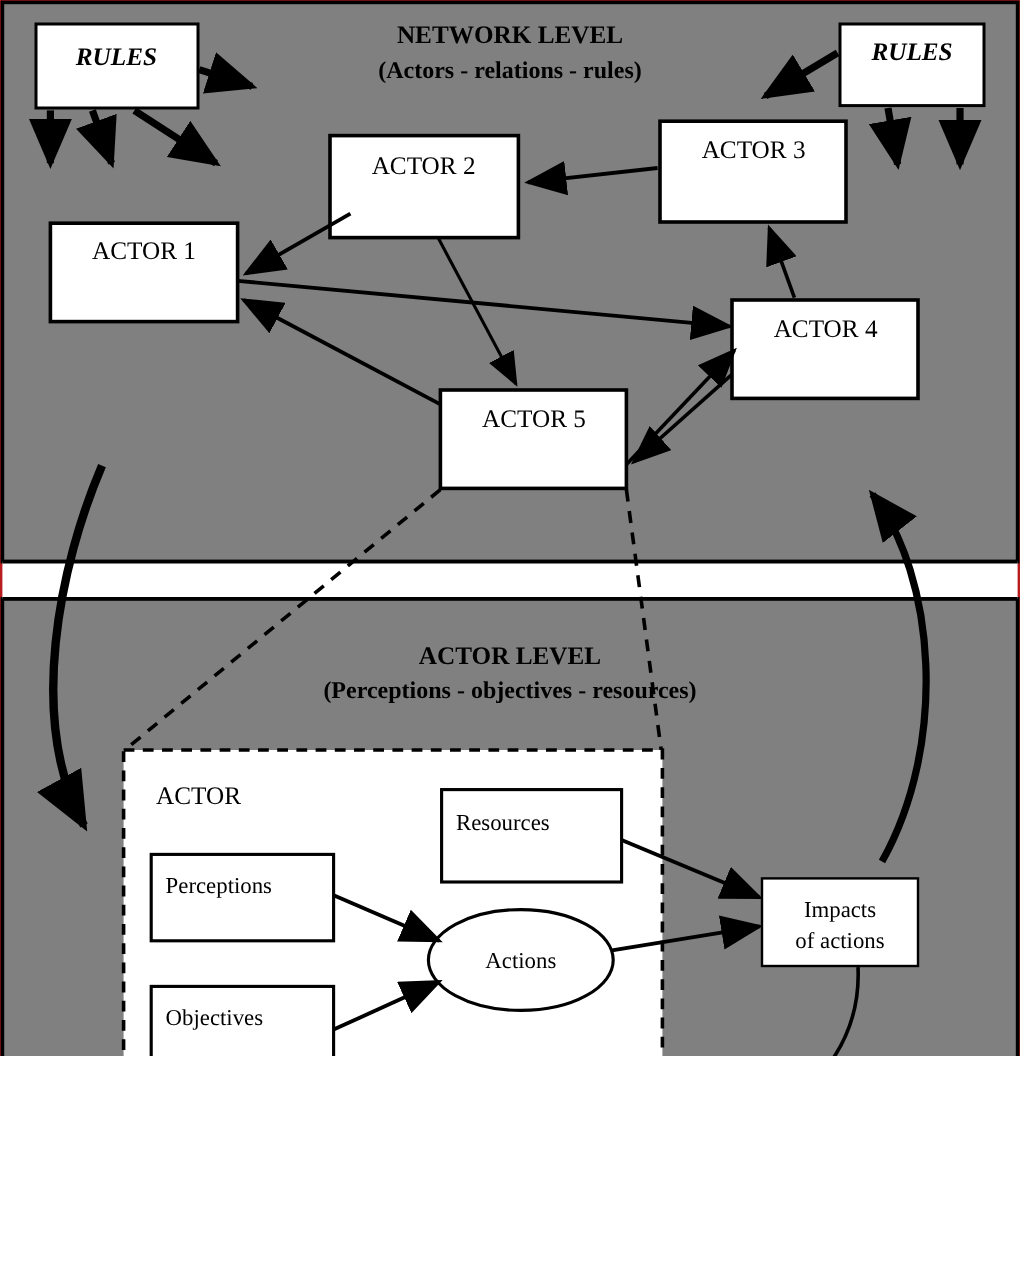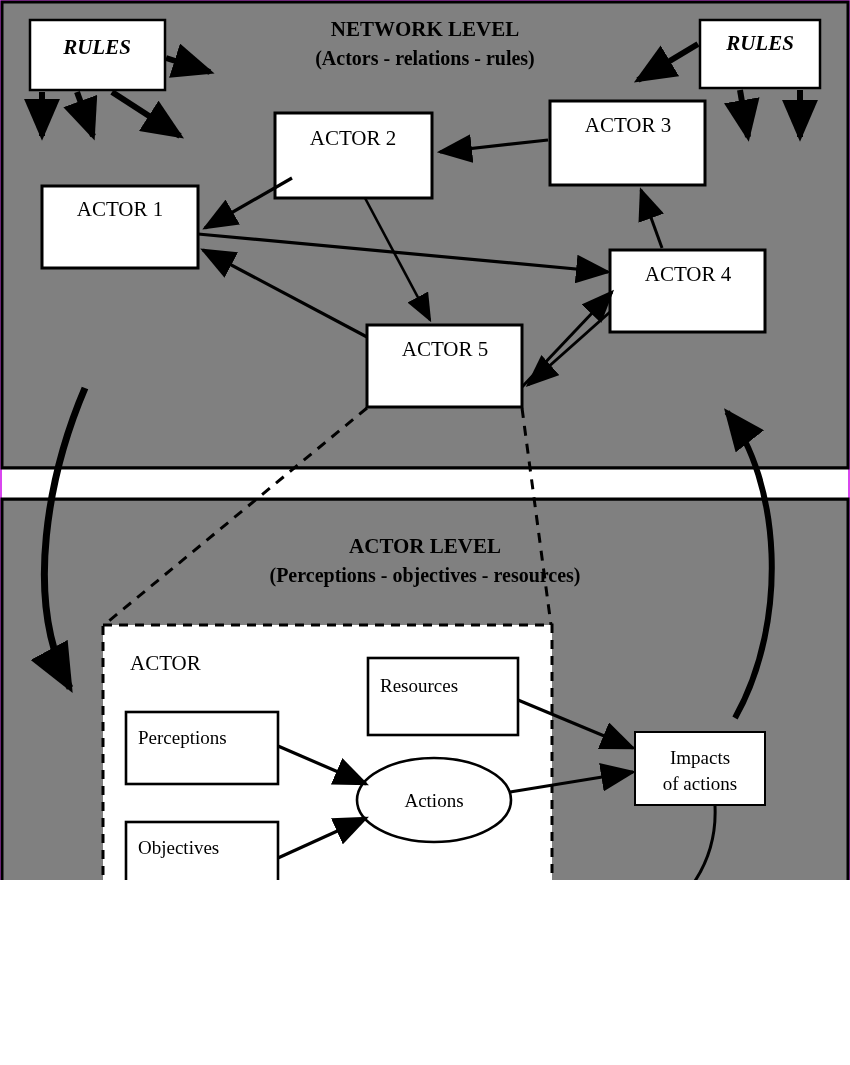--- a/index.html
+++ b/index.html
@@ -1,17 +1,17 @@
 <!DOCTYPE html>
 <html><head>
 <meta charset="utf-8">
 <style>
   html,body{margin:0;padding:0;background:#ffffff;}
   body{font-family:"Liberation Serif",serif;}
-  #stage{position:relative;width:850px;height:880px;background:#d946ef;overflow:hidden;}
+  #stage{position:relative;width:850px;height:880px;background:#b91c1c;overflow:hidden;}
   #diagram{position:absolute;inset:0;display:block;}
   .box-label{font-family:"Liberation Serif",serif;font-size:21px;fill:#000;}
   .box-label-small{font-family:"Liberation Serif",serif;font-size:19px;fill:#000;}
   .rules-label{font-family:"Liberation Serif",serif;font-style:italic;font-weight:bold;font-size:21px;fill:#000;}
   .title-main{font-family:"Liberation Serif",serif;font-weight:bold;font-size:21px;fill:#000;}
   .title-sub{font-family:"Liberation Serif",serif;font-weight:bold;font-size:20px;fill:#000;}
   .actor-cap{font-family:"Liberation Serif",serif;font-size:21px;fill:#000;}
   .wbox{fill:#ffffff;stroke:#000000;}
 </style>
 </head>

